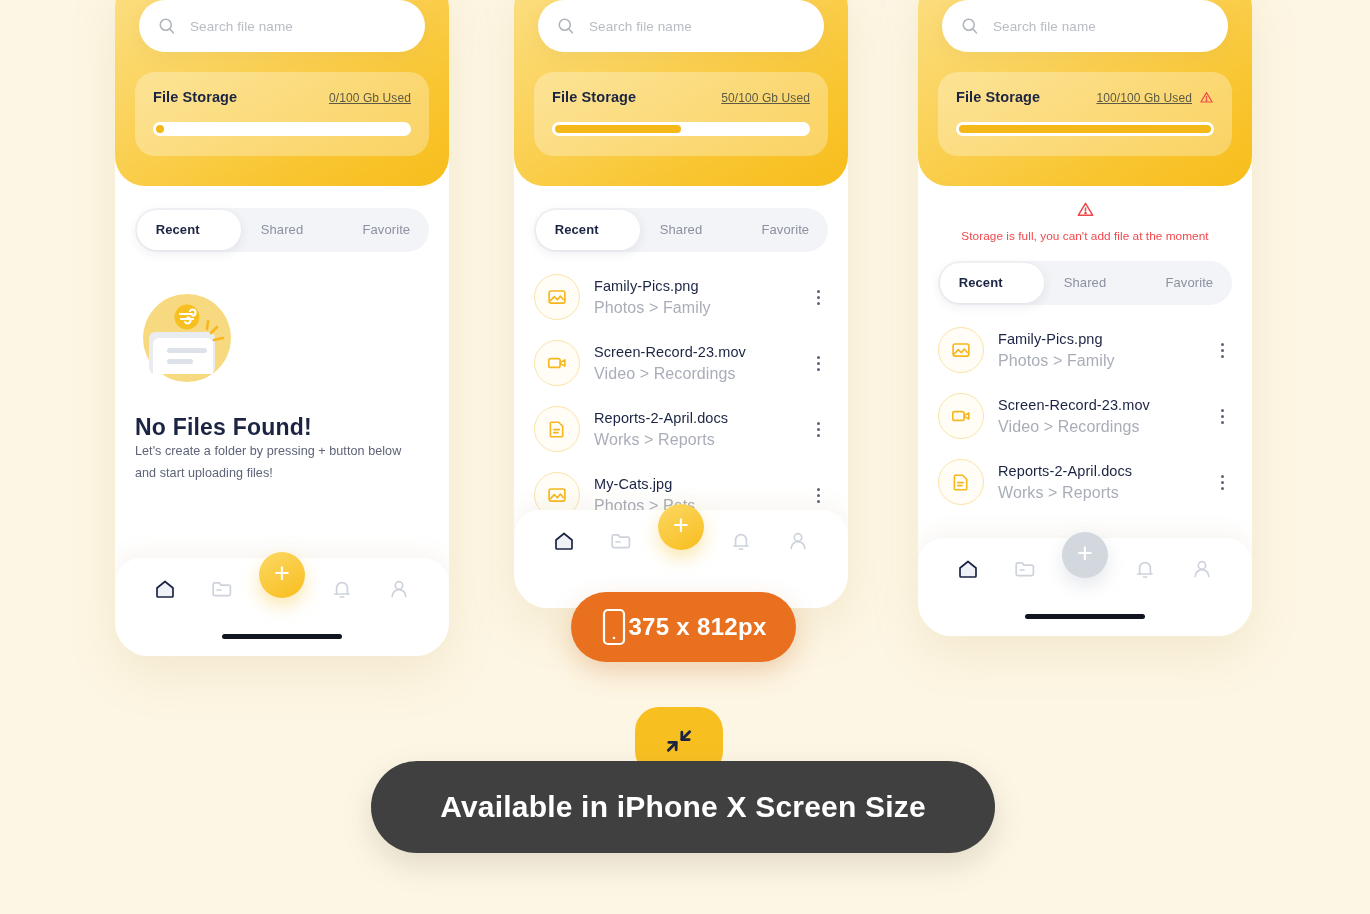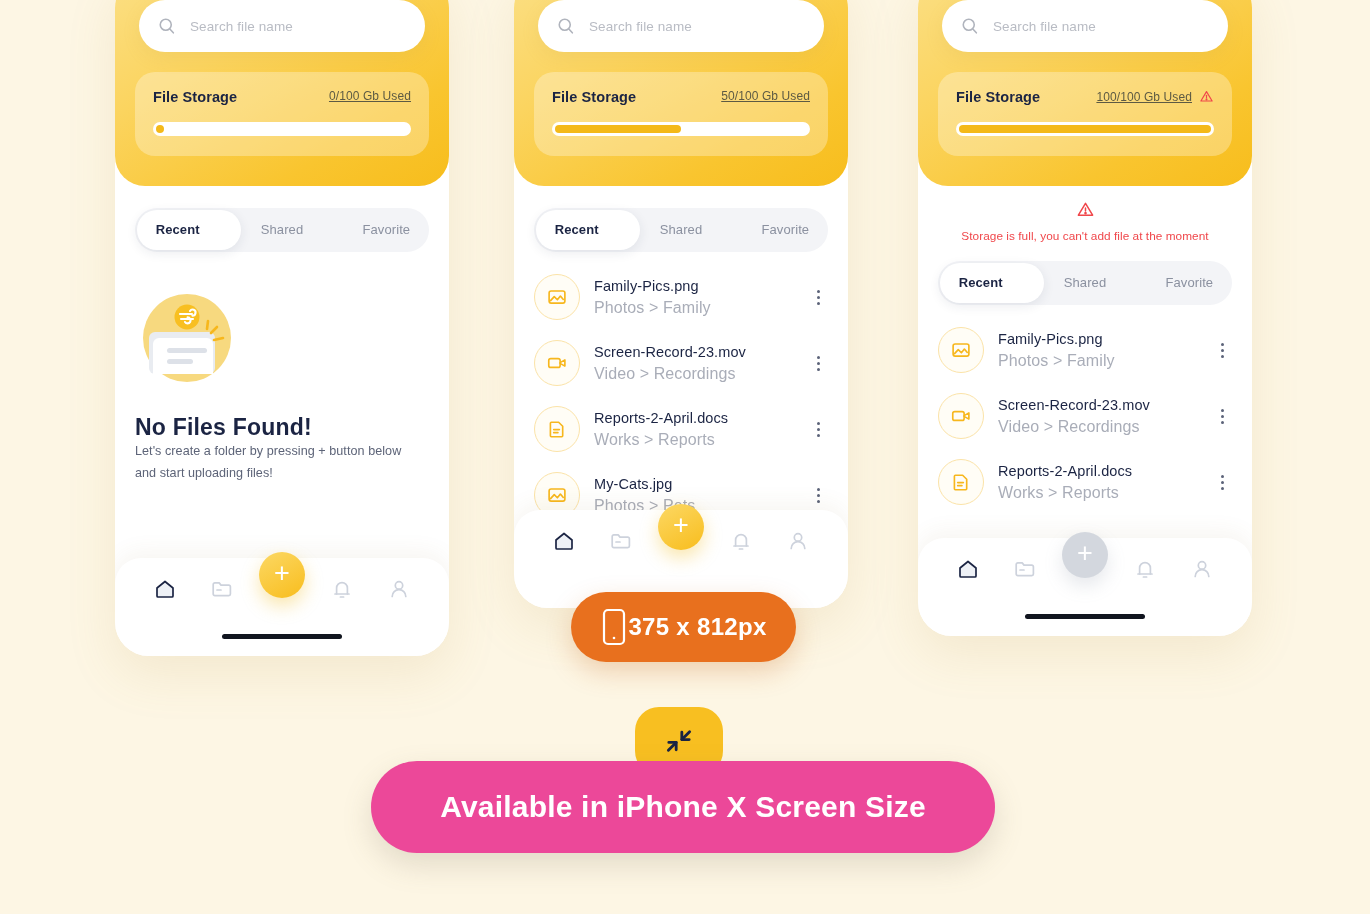--- a/index.html
+++ b/index.html
@@ -54,21 +54,21 @@
     letter-spacing: .1px;
   }
   .search svg { flex: none; }
 
   .storage {
     background: rgba(255,255,255,0.30);
     border-radius: 20px;
     padding: 17px 18px 20px;
   }
   .storage-top {
-    display: flex; align-items: flex-start; justify-content: space-between;
+    display: flex; align-items: flex-end; justify-content: space-between;
     margin-bottom: 17px;
   }
   .storage-title {
     font-size: 14.5px; font-weight: bold; color: #1b2443; letter-spacing: .1px;
   }
   .storage-used {
     font-size: 12px; color: #5d5a43; letter-spacing: .1px;
     display: flex; align-items: center; gap: 7px; text-decoration: underline;
   }
   .bar {
@@ -192,21 +192,21 @@
     display: flex; align-items: center; justify-content: center; 
     box-shadow: 0 10px 26px rgba(200,100,25,0.25);
   }
   .size-badge .lbl {
     color: #fff; font-size: 24px; font-weight: bold; letter-spacing: .3px;
   }
 
   .bottom-banner {
     position: absolute; left: 371px; top: 761px;
     width: 624px; height: 92px;
-    background: #ec4899;
+    background: #404040;
     border-radius: 46px;
     display: flex; align-items: center; justify-content: center;
     box-shadow: 0 12px 30px rgba(120,110,90,0.20);
   }
   .bottom-banner .lbl {
     color: #fff; font-size: 30px; font-weight: bold; letter-spacing: .2px;
   }
   .shrink-chip {
     position: absolute; left: 635px; top: 707px;
     width: 88px; height: 68px;

